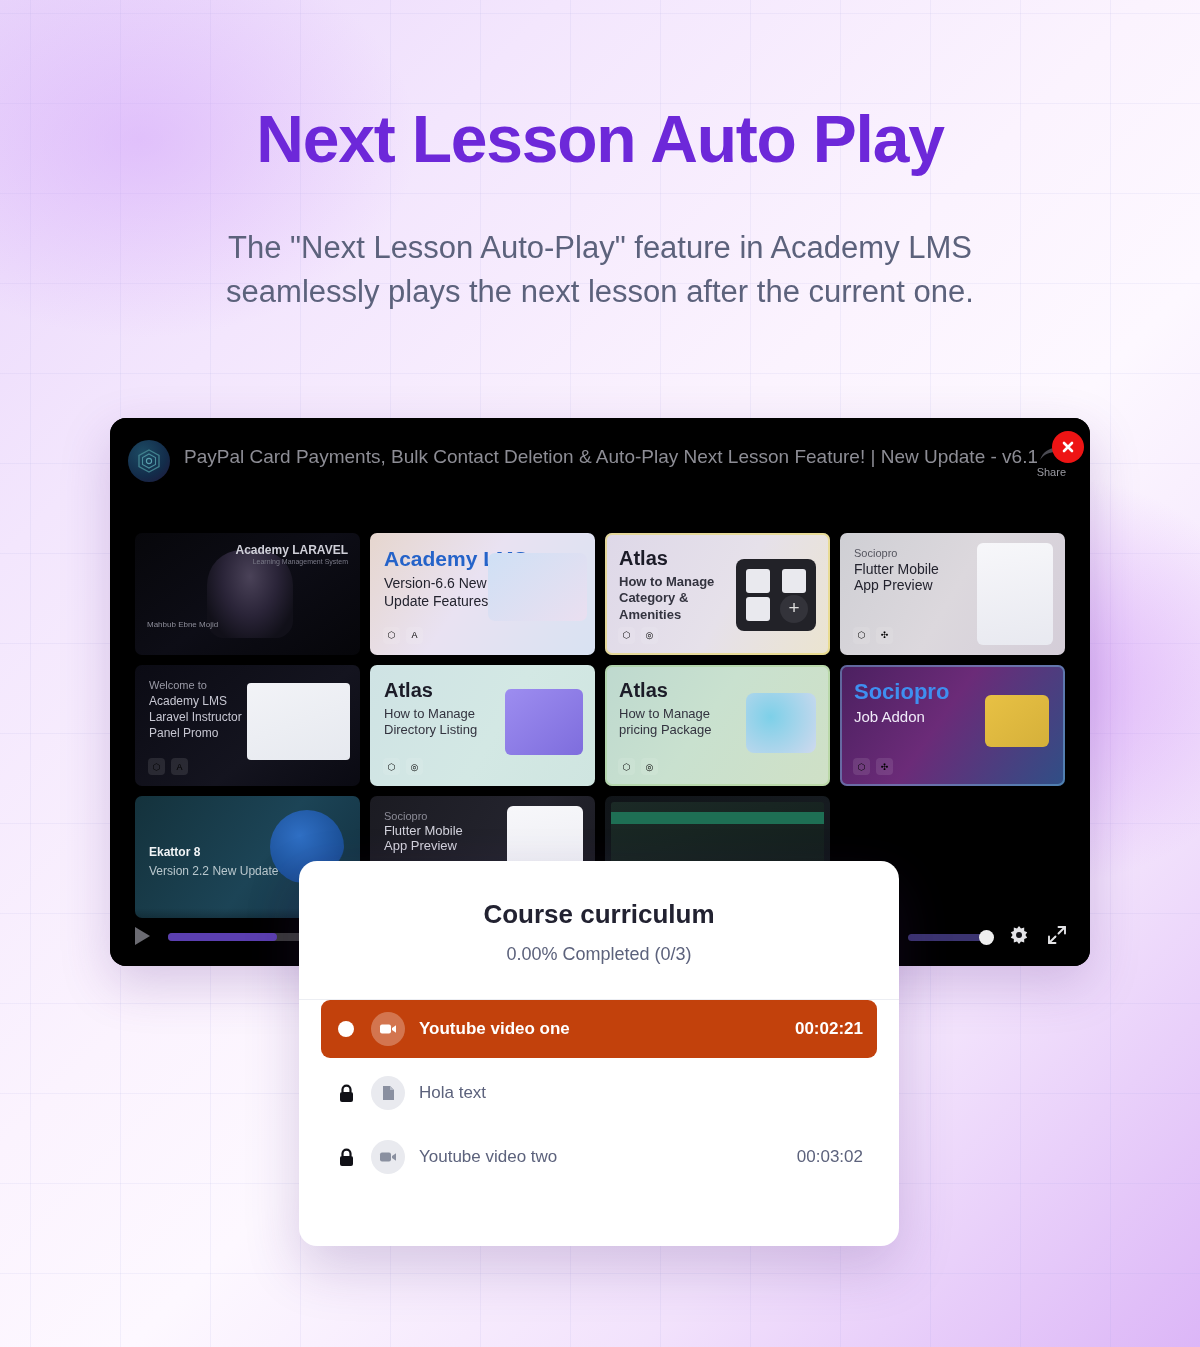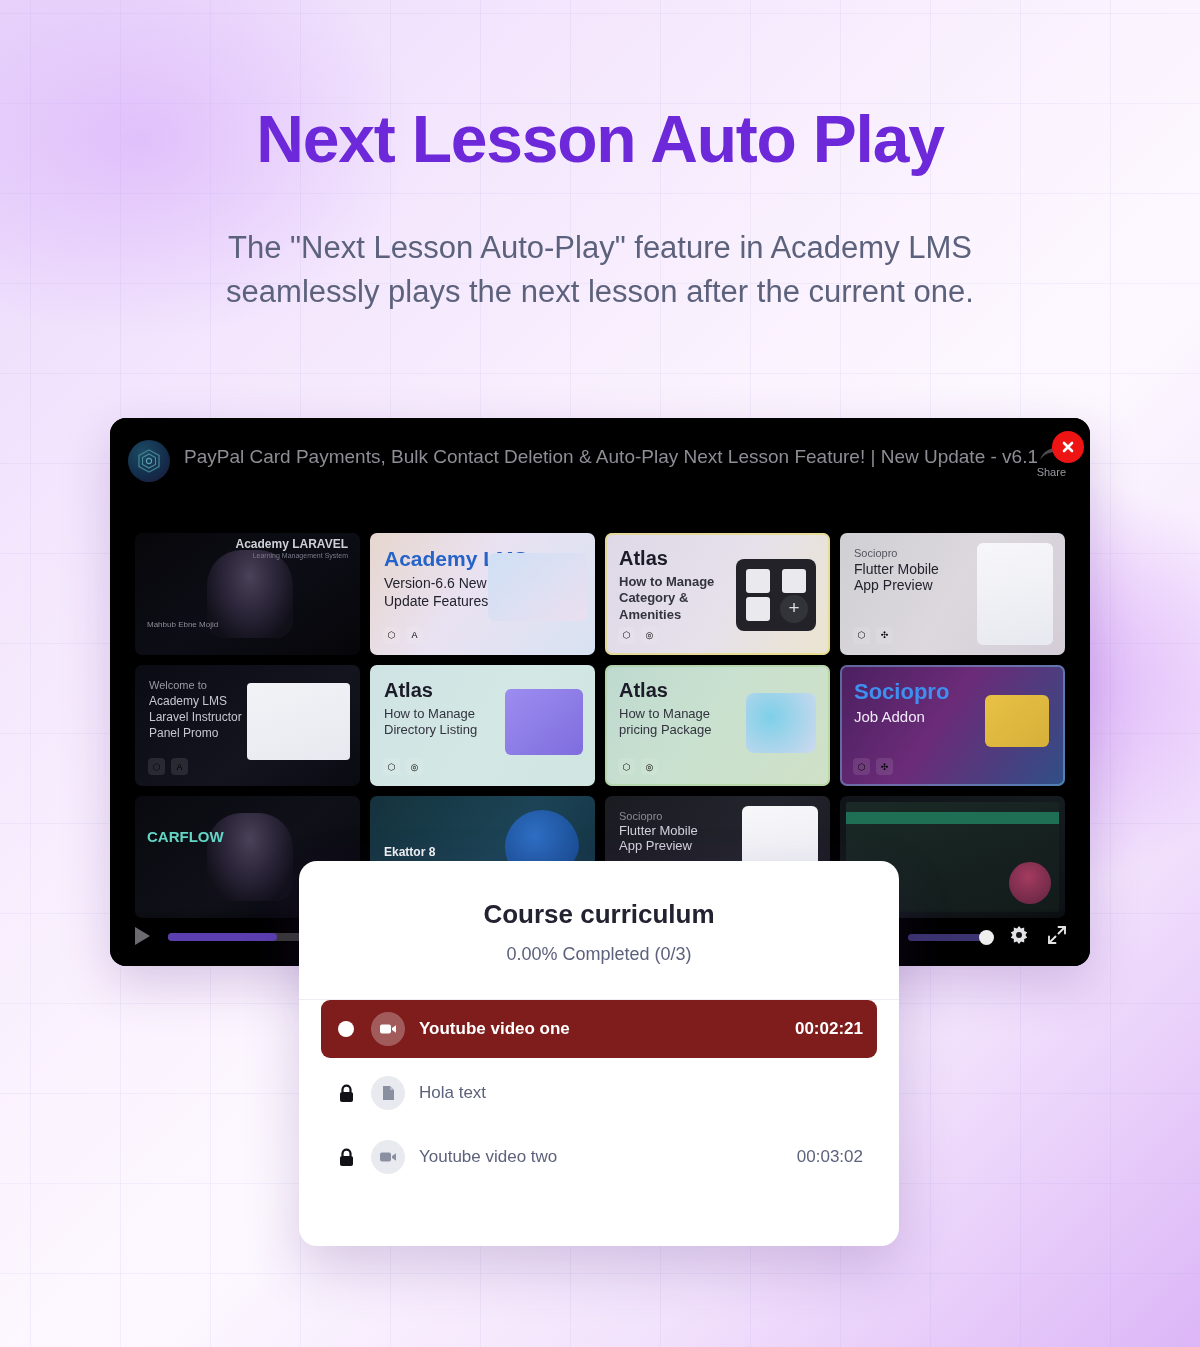--- a/index.html
+++ b/index.html
@@ -159,21 +159,21 @@
     display:flex; align-items:center; justify-content:space-between;
     padding: 22px 27px 18px 27px;
   }
   .section-name { color:#7c4df0; font-size:20px; font-weight:600; }
   .chev { width:18px; height:12px; }
   .lessons { padding: 0 22px 20px 22px; }
   .lesson {
     display:flex; align-items:center; gap:14px;
     padding: 12px 14px; border-radius:9px; margin-bottom: 6px;
   }
-  .lesson.active { background:#7f1d1d; }
+  .lesson.active { background:#c2410c; }
   .ls-state { width:22px; display:flex; align-items:center; justify-content:center; flex:0 0 22px; }
   .dot-white { width:16px; height:16px; border-radius:50%; background:#fff; }
   .ls-icon { width:34px; height:34px; border-radius:50%; background:#e9eaef;
              display:flex; align-items:center; justify-content:center; flex:0 0 34px; }
   .lesson.active .ls-icon { background: rgba(255,255,255,0.28); }
   .ls-name { font-size:17px; color:#5c627c; flex:1; }
   .lesson.active .ls-name { color:#fff; font-weight:700; }
   .ls-time { font-size:17px; color:#5c627c; }
   .lesson.active .ls-time { color:#fff; font-weight:700; }
 </style>
@@ -212,21 +212,21 @@
           </svg>
         </button>
       </div>
     </div>
 
     <div class="thumb-grid">
 
       <div class="thumb tb-dark">
         <div class="mini-person"></div>
         <div class="tc">
-          <div style="position:absolute;right:12px;top:4px;text-align:right;">
+          <div style="position:absolute;right:12px;top:10px;text-align:right;">
             <div style="font-size:12px;color:#cfcfd8;font-weight:700;">Academy LARAVEL</div>
             <div style="font-size:7px;color:#7a7a88;margin-top:1px;">Learning Management System</div>
           </div>
           <div style="position:absolute;left:12px;bottom:26px;font-size:8px;color:#8d8d99;">Mahbub Ebne Mojid</div>
         </div>
       </div>
 
       <div class="thumb tb-lms">
         <div class="tc">
           <div class="t-title" style="font-size:21px;color:#2563c9;">Academy LMS</div>
@@ -309,26 +309,20 @@
           <div class="t-title" style="font-size:22px;color:#3f8ff0;">Sociopro</div>
           <div class="t-sub" style="font-size:15px;color:#f0eaf8;">Job Addon</div>
           <div style="position:absolute;right:16px;top:30px;width:64px;height:52px;background:linear-gradient(140deg,#e8c144,#d5b03a);border-radius:6px;"></div>
         </div>
         <div class="badges">
           <span class="badge">⬡</span>
           <span class="badge">✣</span>
         </div>
       </div>
 
-      <div class="thumb tb-carflow">
-        <div class="mini-person"></div>
-        <div class="tc">
-          <div style="position:absolute;left:12px;top:32px;font-size:15px;font-weight:700;color:#62d6c6;">CARFLOW</div>
-        </div>
-      </div>
 
       <div class="thumb tb-ekattor">
         <div class="tc">
           <div class="t-title" style="font-size:12px;color:#f1f4f6;margin-top:36px;">Ekattor 8</div>
           <div class="t-sub" style="font-size:12px;color:#b9c7cd;">Version 2.2 New Update</div>
           <div style="position:absolute;right:16px;top:14px;width:74px;height:74px;border-radius:50%;background:radial-gradient(circle at 40% 35%,#2f6fc4,#1b4f96 70%,transparent 72%);"></div>
         </div>
       </div>
 
       <div class="thumb tb-socio3">

